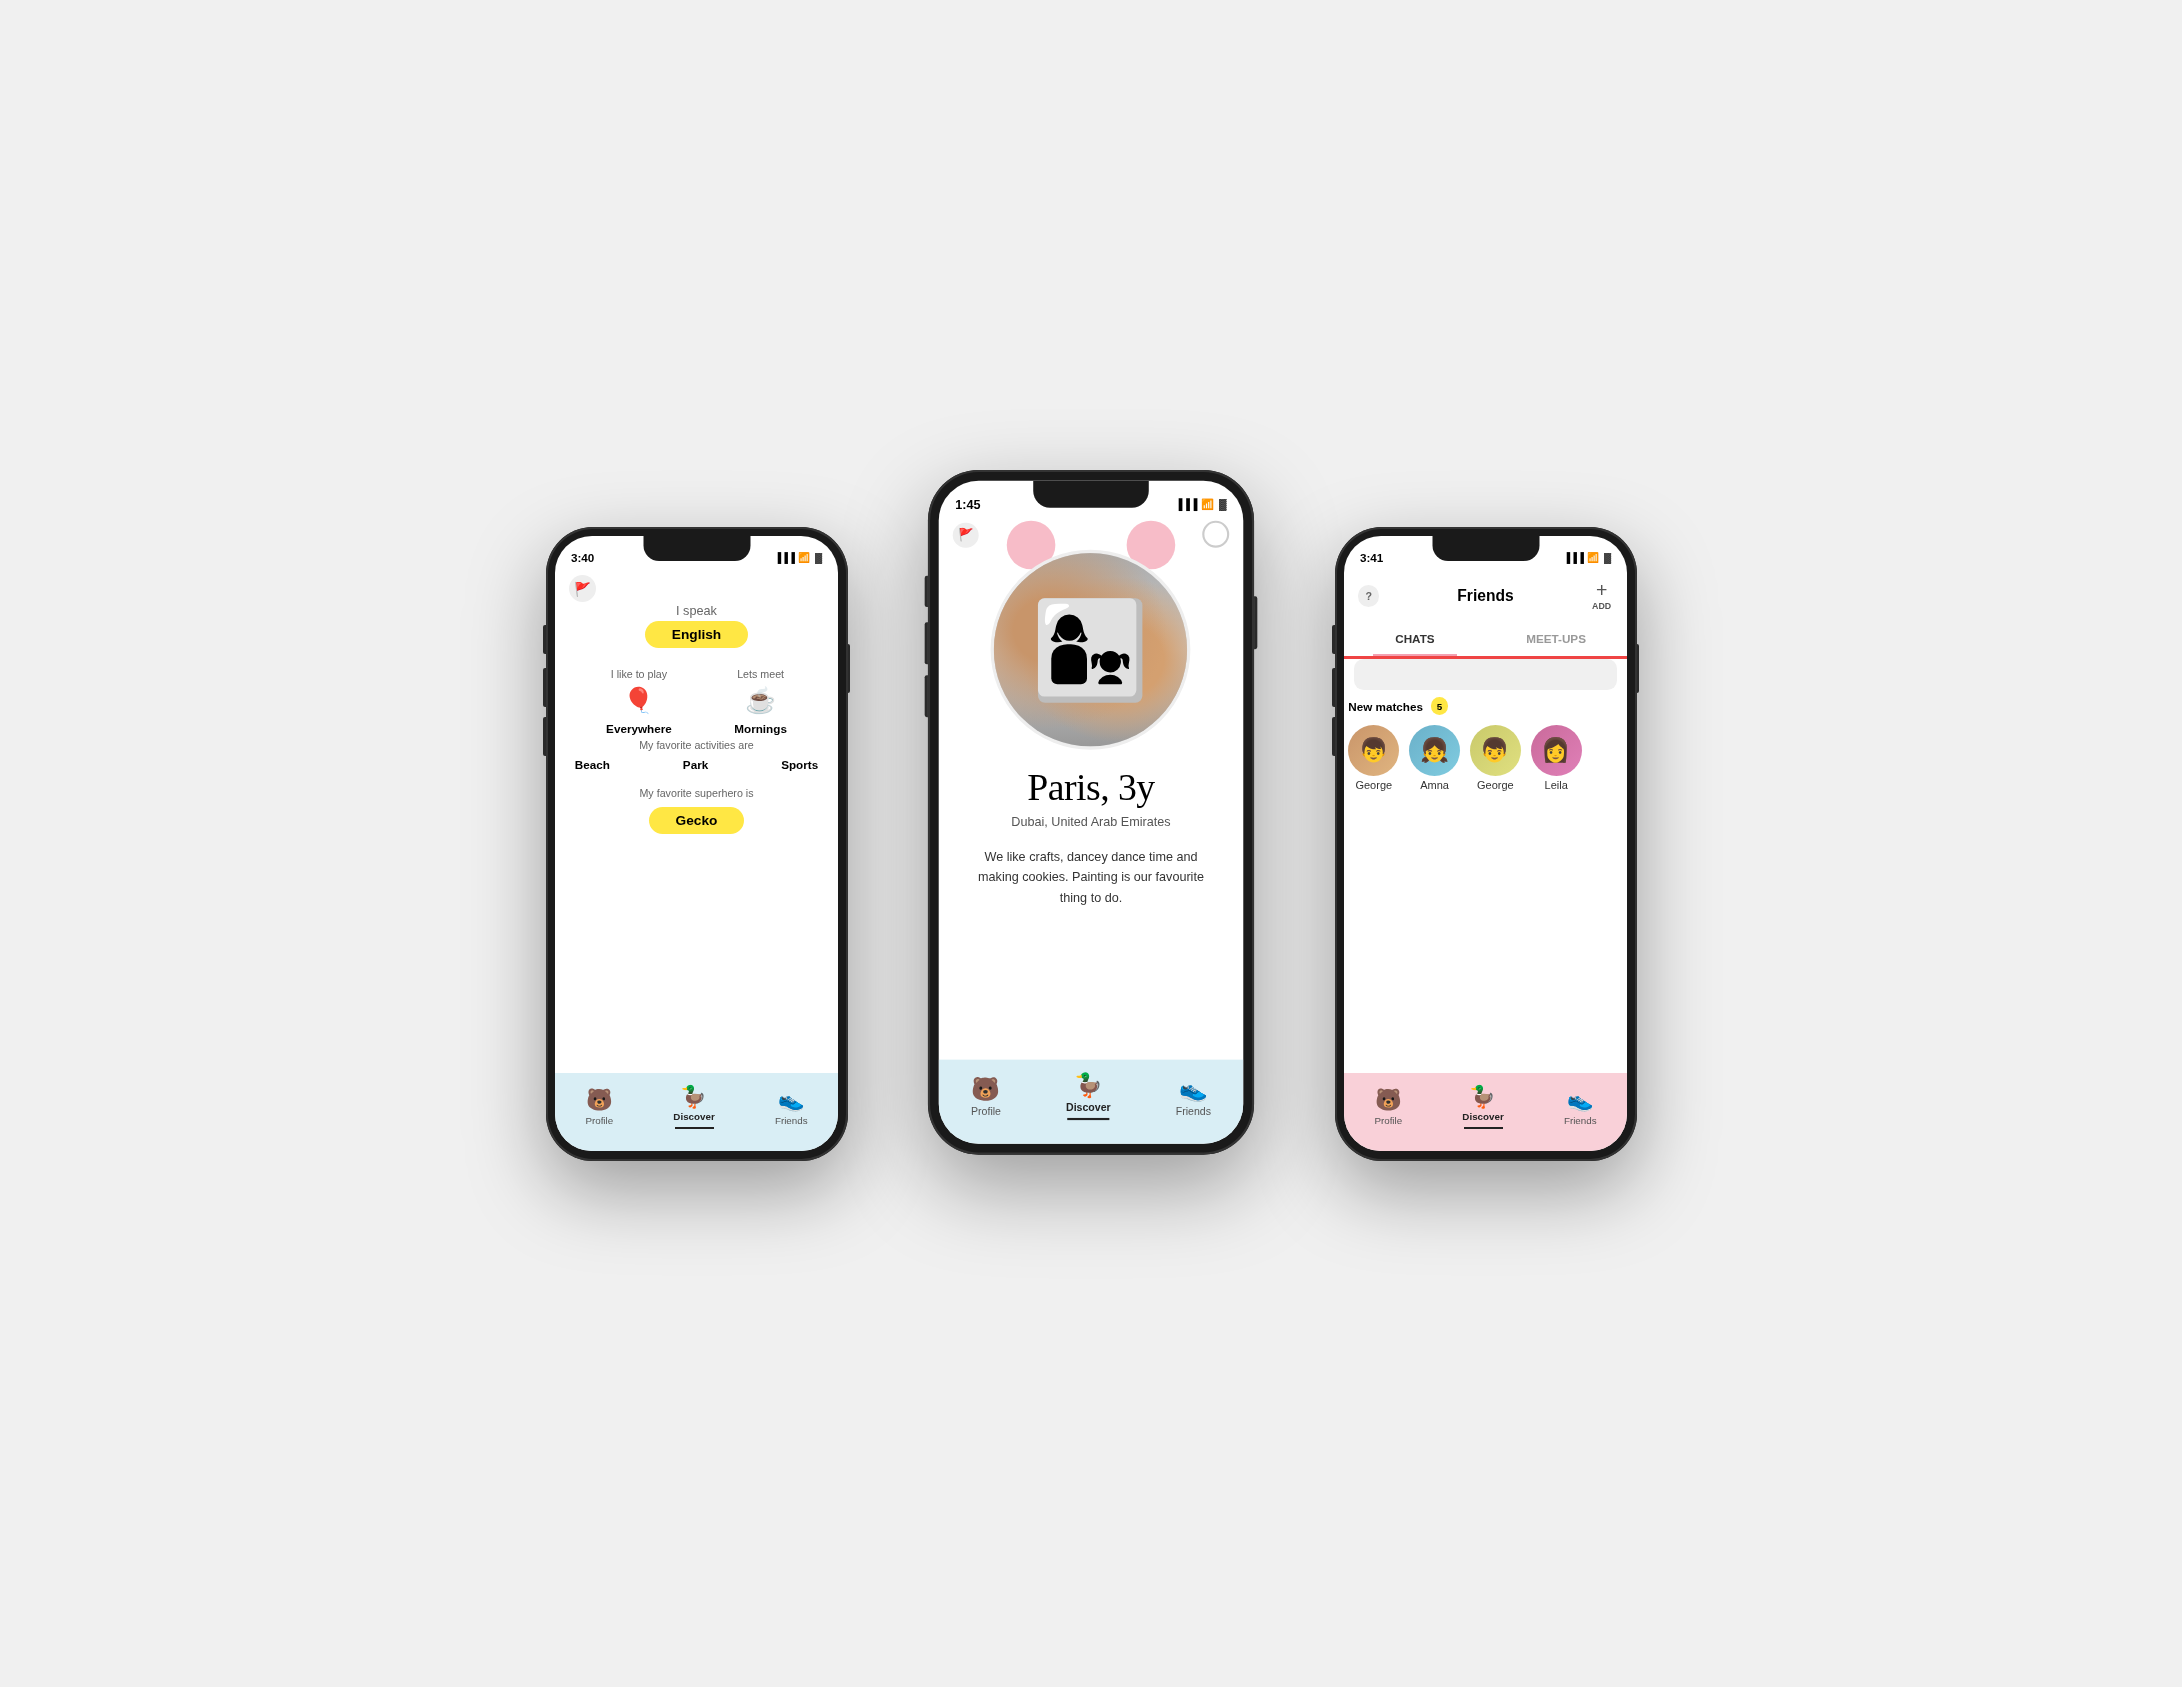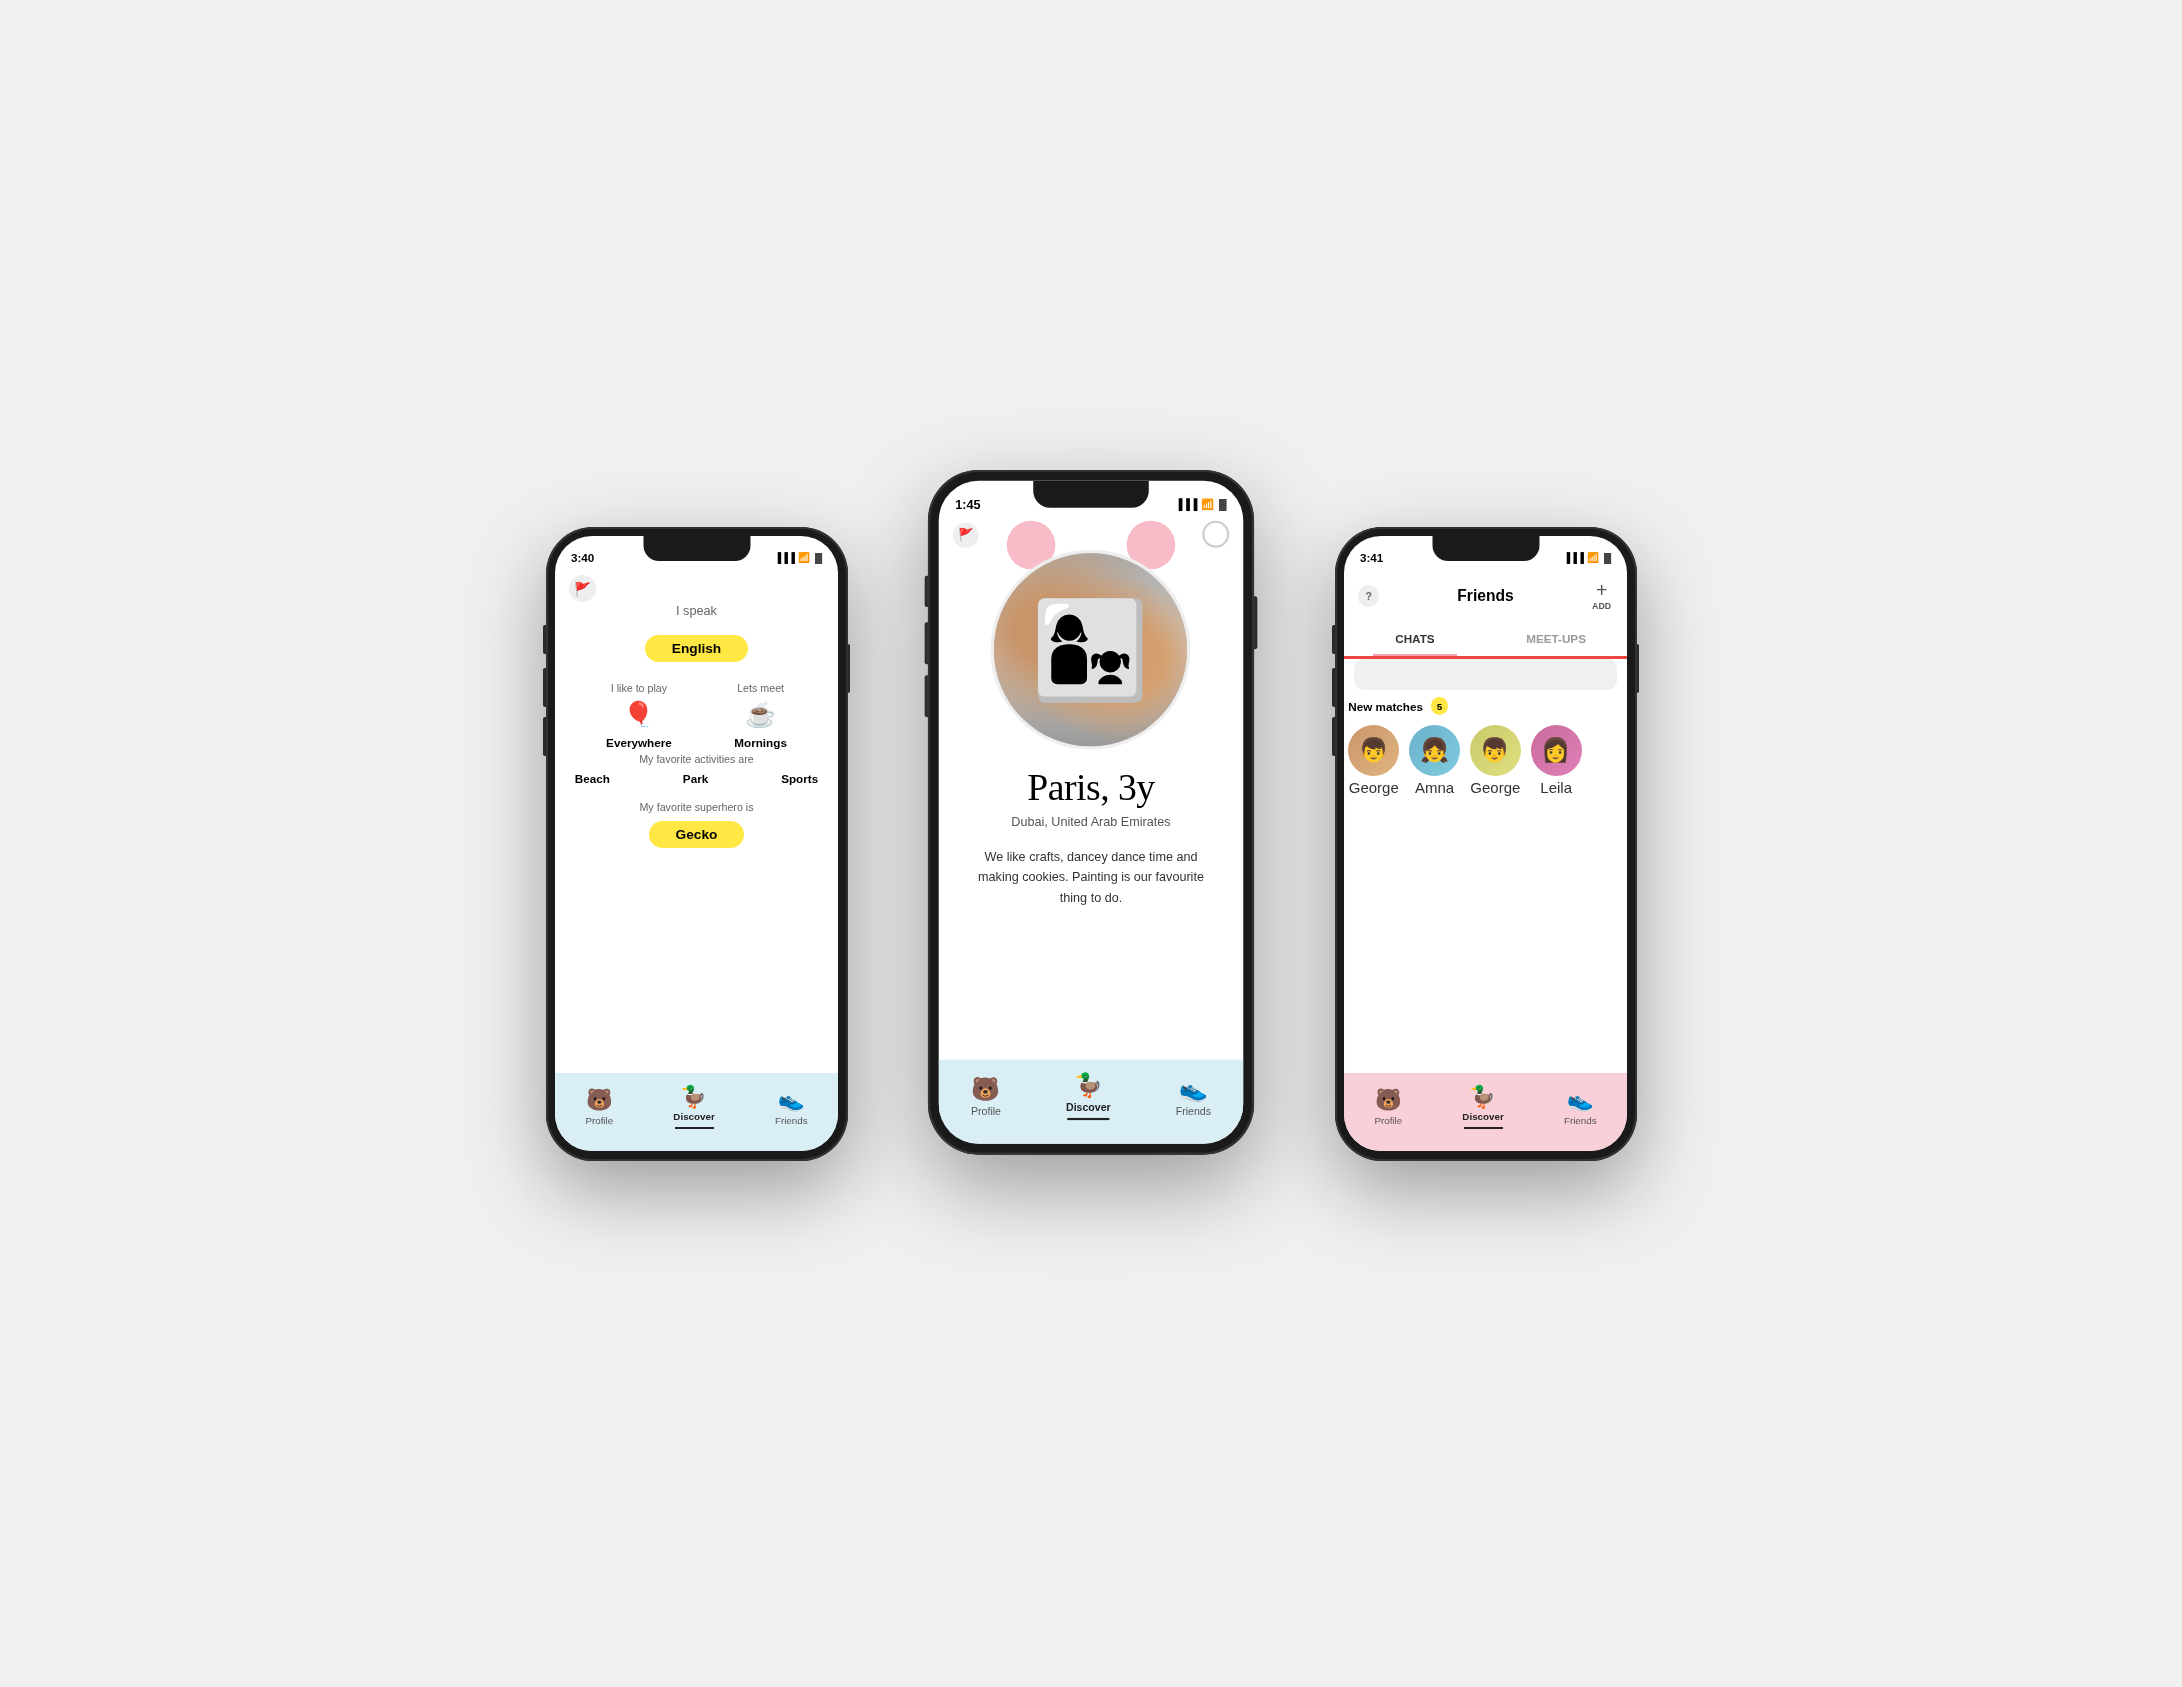--- a/index.html
+++ b/index.html
@@ -124,21 +124,21 @@
       border-radius: 50%;
       display: flex; align-items: center; justify-content: center;
       font-size: 13.7px;
     }
 
     .i-speak-label {
       text-align: center;
       font-size: 12.7px;
       color: #666;
       margin-top: 21.5px;
-      margin-bottom: 17px;
+      margin-bottom: 3px;
     }
 
     .lang-pill {
       display: flex;
       justify-content: center;
     }
     .lang-pill span {
       background: #FFE744;
       border-radius: 19.5px;
       padding: 5.9px 27px;
@@ -438,21 +438,21 @@
       display: flex; align-items: center; justify-content: center;
       font-size: 23.4px;
     }
 
     .match-avatar.george1 { background: linear-gradient(135deg, #c9956a, #e0b580); }
     .match-avatar.amna { background: linear-gradient(135deg, #6ab0c9, #80cce0); }
     .match-avatar.george2 { background: linear-gradient(135deg, #c9c96a, #e0e080); }
     .match-avatar.leila { background: linear-gradient(135deg, #c96a9a, #e080b8); }
 
     .match-name {
-      font-size: 15px;
+      font-size: 11px;
       color: #333;
     }
 
     
     .messages-section {
       position: absolute;
       top: 288px; left: 0; right: 0;
       padding: 0 11.7px;
     }
 

